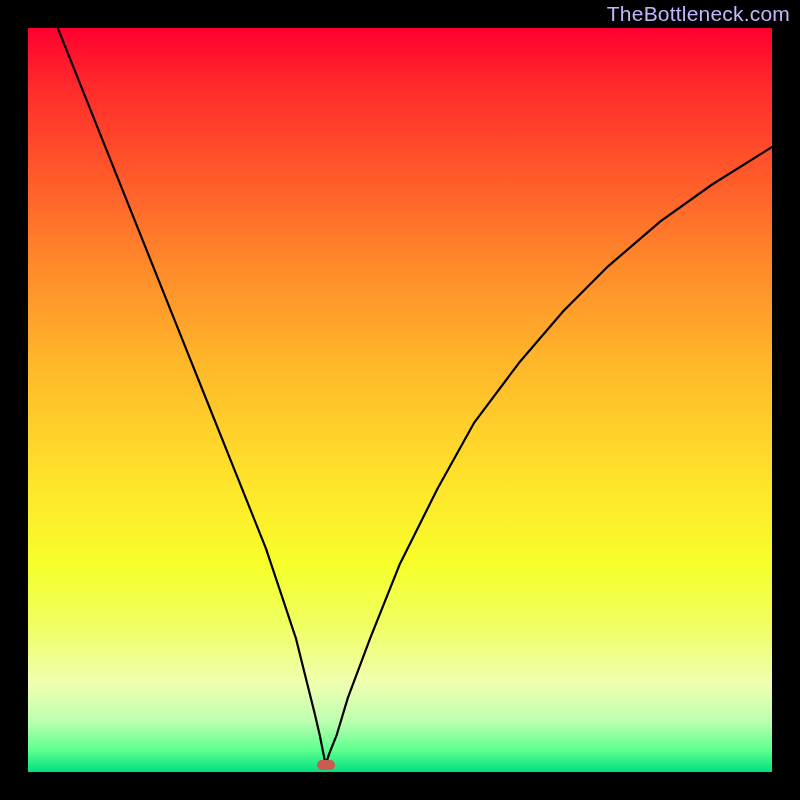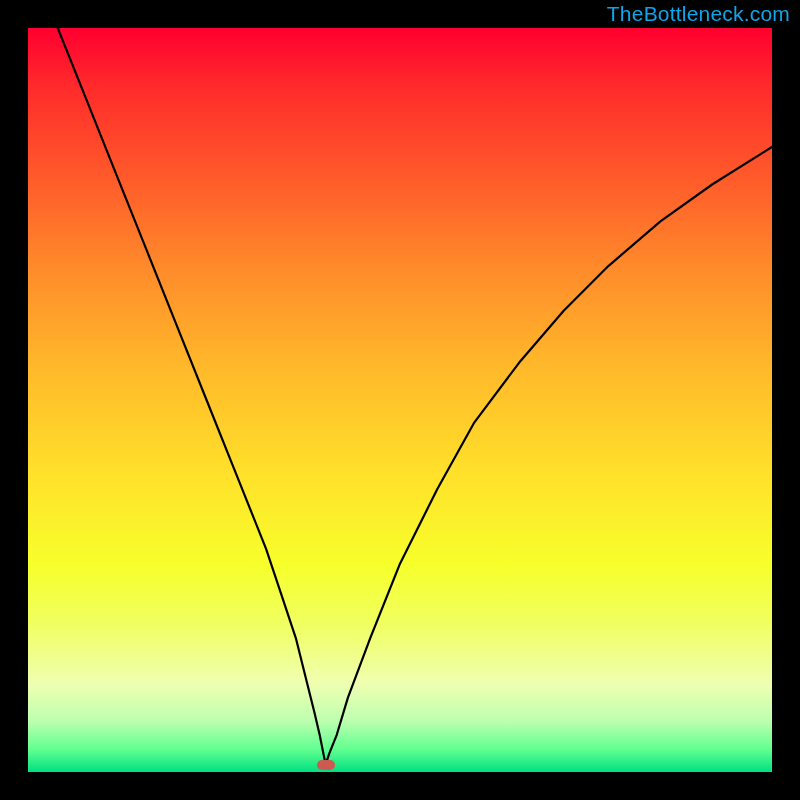--- a/index.html
+++ b/index.html
@@ -54,21 +54,21 @@
     background: #cc5a50;
     border-radius: 5px;
     transform: translate(-50%, -50%);
   }
   .watermark {
     position: absolute;
     top: 2px;
     right: 10px;
     font-family: Arial, Helvetica, sans-serif;
     font-size: 21px;
-    color: #0ea5e9;
+    color: #c4b5fd;
     font-weight: 400;
     letter-spacing: 0.2px;
   }
 </style>
 </head>
 <body>
 
 <div class="frame">
   <div class="plot-area"></div>
 

